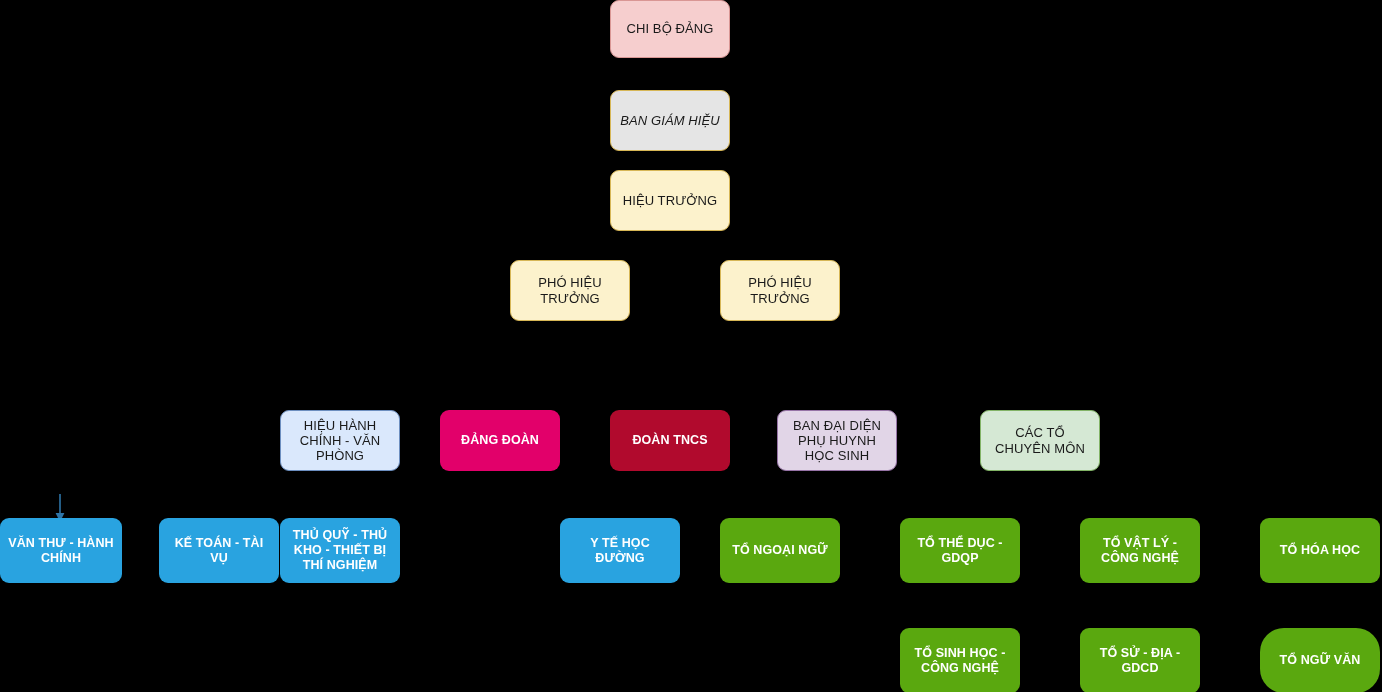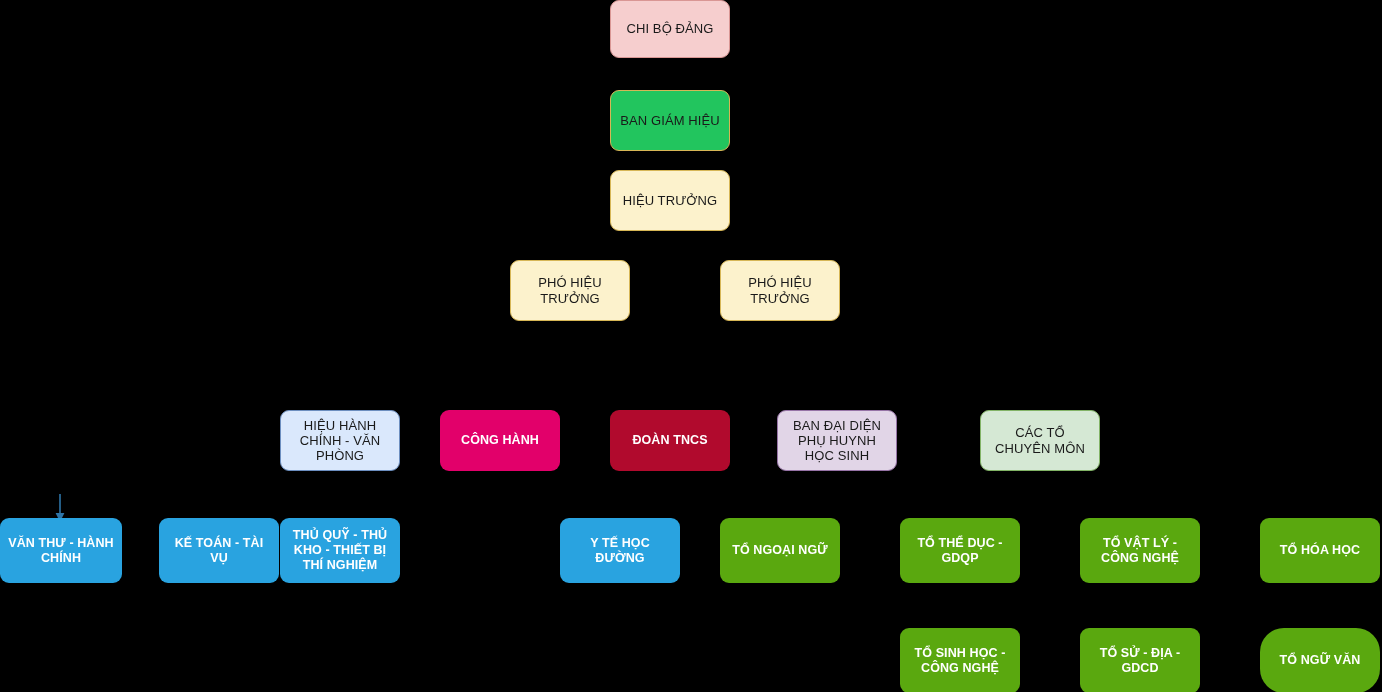--- a/index.html
+++ b/index.html
@@ -54,29 +54,29 @@
 
 <div id="canvas">
 
   <svg class="arrow-wrap" style="left:46px; top:494px;" width="28" height="30" viewBox="0 0 28 30">
     <line x1="14" y1="0" x2="14" y2="22" stroke="#2e75a8" stroke-width="1.6"></line>
     <path d="M14 28 L9.6 19 L18.4 19 Z" fill="#2e75a8"></path>
   </svg>
 
   <div class="node pastel" style="left:610px; top:0px; width:120px; height:58px; background:#f6cece; border-color:#d99694;">CHI BỘ ĐẢNG</div>
 
-  <div class="node pastel" style="left:610px; top:90px; width:120px; height:61px; background:#22c55e; border-color:#d6b656;">BAN GIÁM HIỆU</div>
+  <div class="node pastel" style="left:610px; top:90px; width:120px; height:61px; background:#e5e5e5; border-color:#d6b656;font-style:italic;">BAN GIÁM HIỆU</div>
 
   <div class="node pastel" style="left:610px; top:170px; width:120px; height:61px; background:#fcf2cc; border-color:#d6b656;">HIỆU TRƯỞNG</div>
 
   <div class="node pastel" style="left:510px; top:260px; width:120px; height:61px; background:#fcf2cc; border-color:#d6b656;">PHÓ HIỆU TRƯỞNG</div>
   <div class="node pastel" style="left:720px; top:260px; width:120px; height:61px; background:#fcf2cc; border-color:#d6b656;">PHÓ HIỆU TRƯỞNG</div>
 
   <div class="node pastel" style="left:280px; top:410px; width:120px; height:61px; background:#dae8fc; border-color:#6c8ebf;">HIỆU HÀNH CHÍNH - VĂN PHÒNG</div>
-  <div class="node solid" style="left:440px; top:410px; width:120px; height:61px; background:#e2006a;">CÔNG HÀNH</div>
+  <div class="node solid" style="left:440px; top:410px; width:120px; height:61px; background:#e2006a;">ĐẢNG ĐOÀN</div>
   <div class="node solid" style="left:610px; top:410px; width:120px; height:61px; background:#b10a2d;">ĐOÀN TNCS</div>
   <div class="node pastel" style="left:777px; top:410px; width:120px; height:61px; background:#e1d5e7; border-color:#9673a6;">BAN ĐẠI DIỆN PHỤ HUYNH HỌC SINH</div>
   <div class="node pastel" style="left:980px; top:410px; width:120px; height:61px; background:#d5e8d4; border-color:#82b366;">CÁC TỔ CHUYÊN MÔN</div>
 
   <div class="node solid" style="left:0px; top:518px; width:122px; height:65px; background:#29a3e0;">VĂN THƯ - HÀNH CHÍNH</div>
   <div class="node solid" style="left:140px; top:518px; width:120px; height:65px; background:#29a3e0;margin-left:19px;">KẾ TOÁN - TÀI VỤ</div>
   <div class="node solid" style="left:280px; top:518px; width:120px; height:65px; background:#29a3e0;">THỦ QUỸ - THỦ KHO - THIẾT BỊ THÍ NGHIỆM</div>
   <div class="node solid" style="left:560px; top:518px; width:120px; height:65px; background:#29a3e0;">Y TẾ HỌC ĐƯỜNG</div>
 
   <div class="node solid" style="left:720px; top:518px; width:120px; height:65px; background:#5aa80f;">TỔ NGOẠI NGỮ</div>

